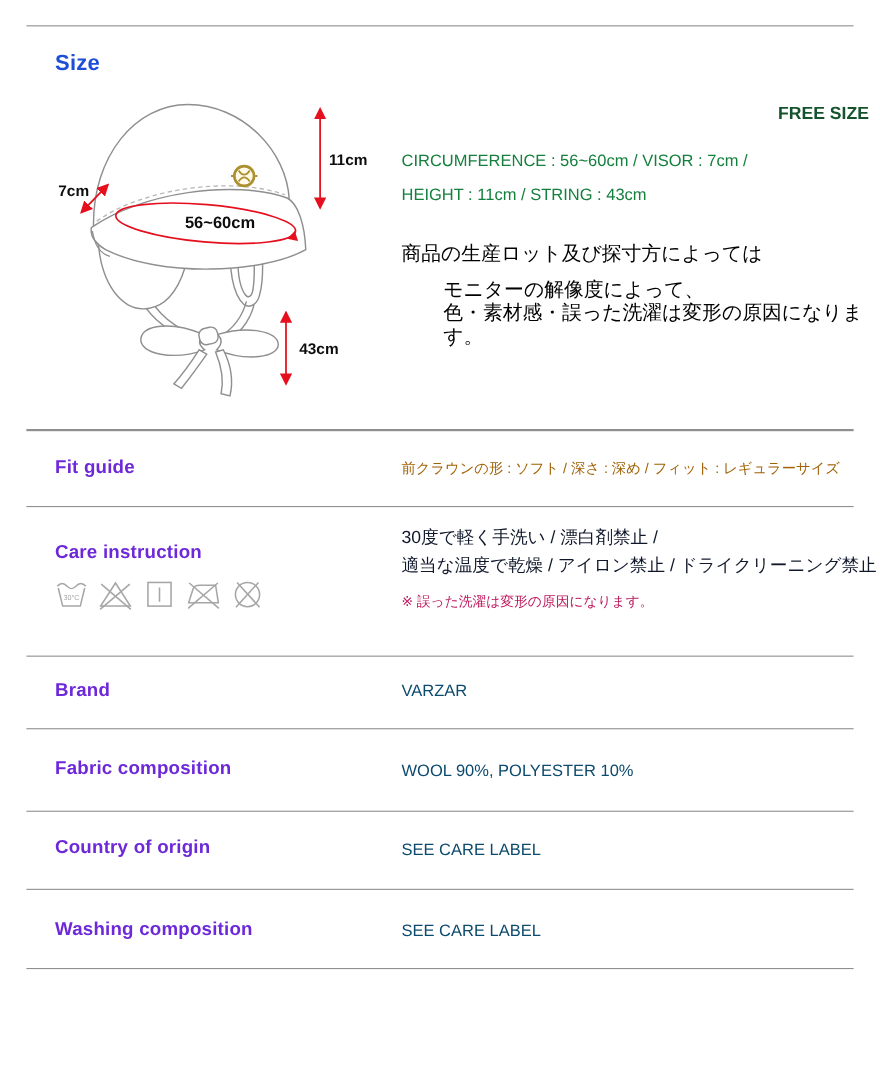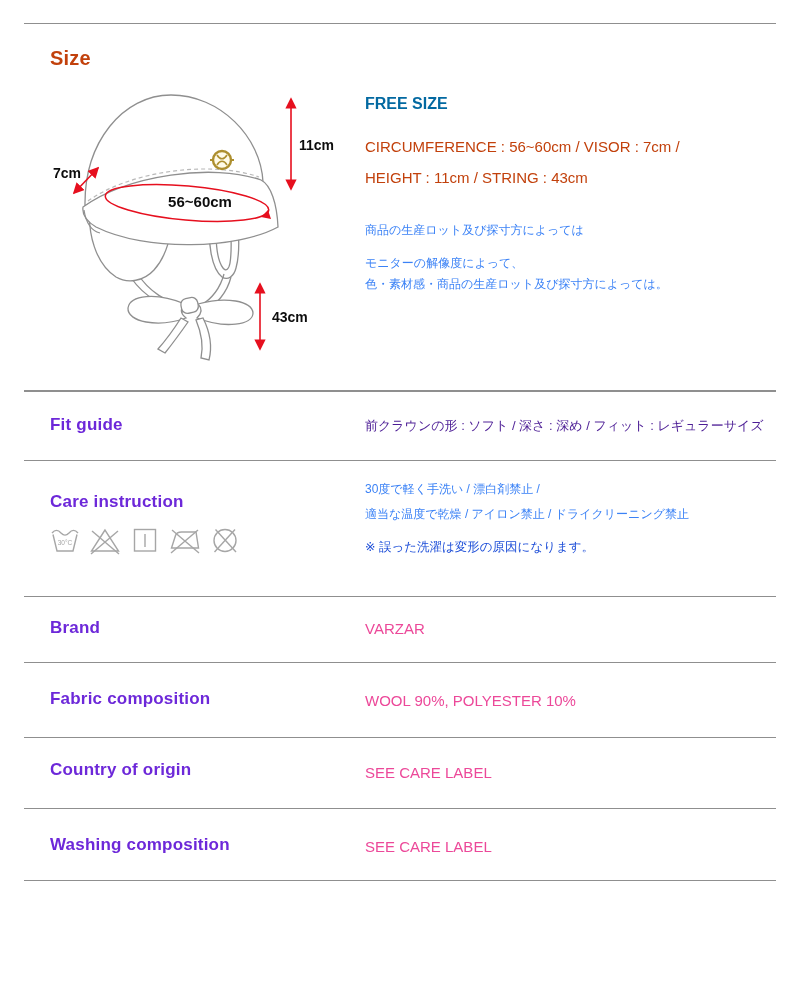--- a/index.html
+++ b/index.html
@@ -8,50 +8,50 @@
     position:relative; width:800px; height:993px; margin:0 auto;
     background:#ffffff; overflow:hidden;
     font-family:"Liberation Sans","DejaVu Sans",sans-serif;
     color:#111;
   }
   .hr { position:absolute; left:24px; width:752px; height:2px; background:#8f8f8f; }
   .hr.thin { height:1px; background:#8f8f8f; }
 
   .sec-heading {
     position:absolute; left:50px;
-    font-size:20px; font-weight:700; color:#c2410c; letter-spacing:0.2px;
+    font-size:20px; font-weight:700; color:#1d4ed8; letter-spacing:0.2px;
   }
   .row-label {
     position:absolute; left:50px;
     font-size:17px; font-weight:700; color:#6d28d9; letter-spacing:0.2px;
   }
   .row-value {
     position:absolute; left:365px;
-    font-size:15px; font-weight:400; color:#ec4899;
+    font-size:15px; font-weight:400; color:#0c4a6e;
   }
 
   
   .diagram { position:absolute; left:28px; top:82px; width:325px; height:300px; }
   .diagram svg { display:block; }
 
   
   .freesize { position:absolute; left:365px; top:95px; width:425px; }
-  .fs-title { font-size:16px; font-weight:700; color:#0369a1; margin-bottom:18px; }
-  .fs-line  { font-size:15px; color:#c2410c; line-height:31px; }
-  .fs-note  { font-size:12px; color:#3b82f6; line-height:21.5px; }
+  .fs-title { font-size:16px; font-weight:700; color:#14532d; margin-bottom:18px;text-align:right; }
+  .fs-line  { font-size:15px; color:#15803d; line-height:31px; }
+  .fs-note  { font-size:18px; color:#000000; line-height:21.5px; }
   .fs-note.first { margin-top:27px; }
-  .fs-note.second { margin-top:11px; }
-
-  
-  .fit-value { position:absolute; left:365px; top:417px; font-size:13px; color:#4c1d95; }
+  .fs-note.second { margin-top:11px;margin-left:38px; }
+
+  
+  .fit-value { position:absolute; left:365px; top:417px; font-size:13px; color:#a16207; }
 
   
   .care-icons { position:absolute; left:48px; top:524px; display:flex; gap:6px; }
   .care-icons svg { display:block; }
-  .care-text { position:absolute; left:365px; top:477px; font-size:12px; color:#3b82f6; line-height:25px; }
+  .care-text { position:absolute; left:365px; top:477px; font-size:16px; color:#0f172a; line-height:25px; }
   .care-warning { position:absolute; left:365px; top:536px; font-size:12.5px; line-height:23.5px; }
 </style>
 </head>
 <body>
 
 <div class="page">
 
   <div class="hr thin" style="top:23px"></div>
   <div class="hr" style="top:390px"></div>
   <div class="hr thin" style="top:460px"></div>
@@ -129,21 +129,21 @@
 
   <div class="freesize">
     <div class="fs-title">FREE SIZE</div>
     <div class="fs-line">CIRCUMFERENCE : 56~60cm / VISOR : 7cm /</div>
     <div class="fs-line">HEIGHT : 11cm / STRING : 43cm</div>
     <div class="fs-note first">
       <div>商品の生産ロット及び探寸方によっては</div>
     </div>
     <div class="fs-note second">
       <div>モニターの解像度によって、</div>
-      <div>色・素材感・商品の生産ロット及び探寸方によっては。</div>
+      <div>色・素材感・誤った洗濯は変形の原因になります。</div>
     </div>
   </div>
 
   <div class="row-label" style="top:415px">Fit guide</div>
   <div class="fit-value">前クラウンの形 : ソフト / 深さ : 深め / フィット : レギュラーサイズ</div>
 
   <div class="row-label" style="top:492px">Care instruction</div>
 
   <div class="care-icons">
     <svg width="34" height="32" viewBox="0 0 34 32">
@@ -179,21 +179,21 @@
         <line x1="7.5" y1="5.5" x2="28" y2="28"></line>
         <line x1="27" y1="5.5" x2="6.5" y2="28"></line>
       </g>
     </svg>
   </div>
 
   <div class="care-text">
     <div>30度で軽く手洗い / 漂白剤禁止 /</div>
     <div>適当な温度で乾燥 / アイロン禁止 / ドライクリーニング禁止</div>
   </div>
-  <div class="care-warning" style="color:#1d4ed8">
+  <div class="care-warning" style="color:#be185d">
     <div>※ 誤った洗濯は変形の原因になります。</div>
   </div>
 
   <div class="row-label" style="top:618px">Brand</div>
   <div class="row-value" style="top:620px">VARZAR</div>
 
   <div class="row-label" style="top:689px">Fabric composition</div>
   <div class="row-value" style="top:692px">WOOL 90%, POLYESTER 10%</div>
 
   <div class="row-label" style="top:760px">Country of origin</div>

